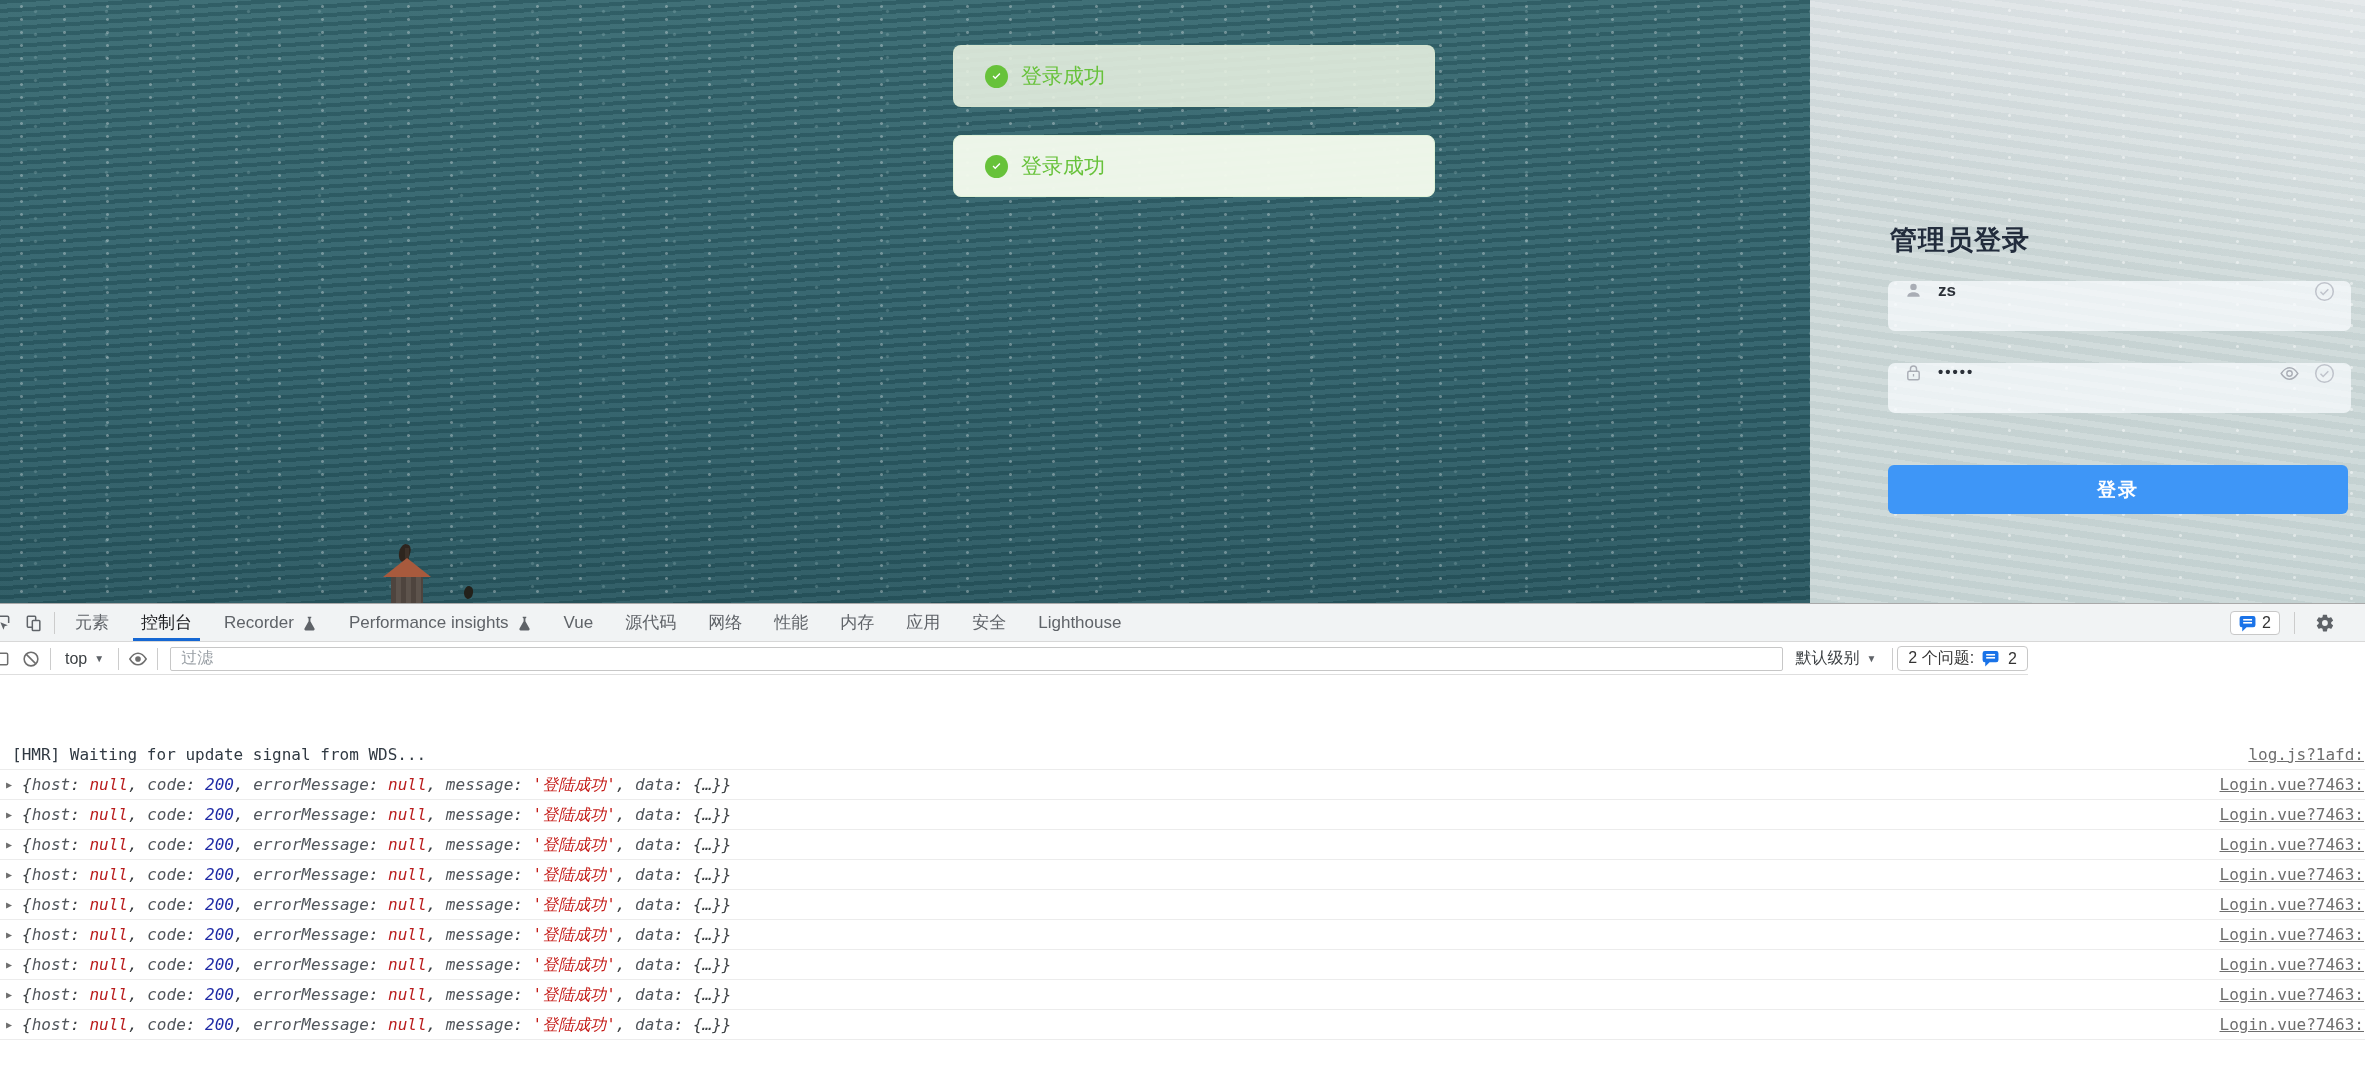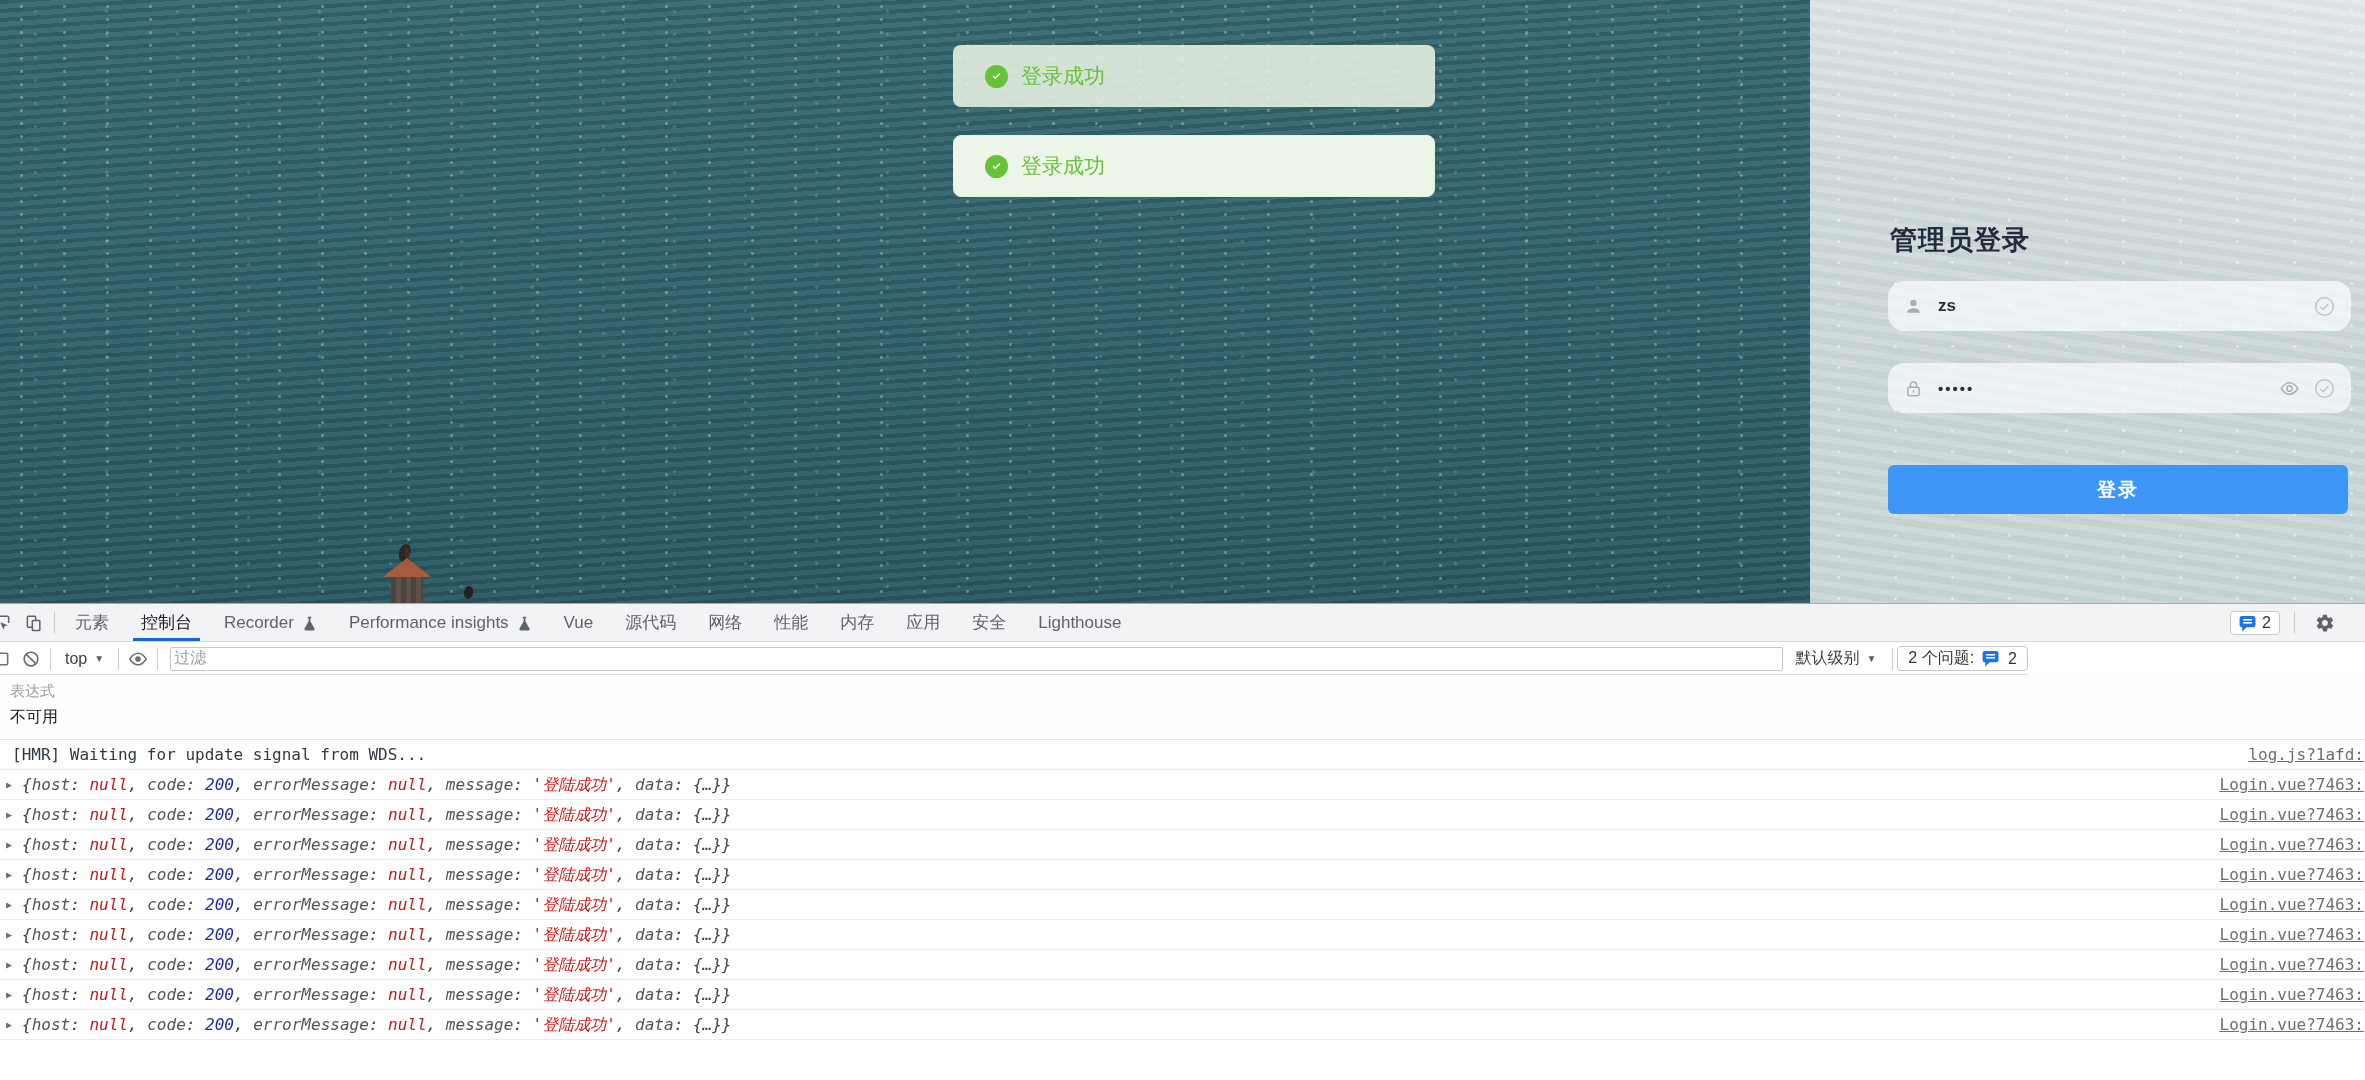--- a/index.html
+++ b/index.html
@@ -41,22 +41,22 @@
   .toast { position:absolute; left:953px; width:482px; height:62px; border-radius:8px;
     display:flex; align-items:center; padding-left:31px; }
   .toast1 { top:45px;  background:rgba(233,242,226,0.88); border:1px solid rgba(215,232,204,0.6); }
   .toast2 { top:135px; background:rgba(243,250,236,0.97); border:1px solid #e1f3d8; }
   .toast-check { width:23px; height:23px; border-radius:50%; background:#67c23a; display:flex; align-items:center; justify-content:center; flex:0 0 auto; }
   .toast-check svg { width:13px; height:13px; }
   .toast-text { margin-left:13px; color:#67c23a; font-size:21px; }
 
   
   .login-title { position:absolute; left:1890px; top:222px; font-size:27px; font-weight:bold; color:#222c3c; letter-spacing:1px; }
-  .fld { position:absolute; left:1888px; width:463px; height:50px; border-radius:16px;
-    background:rgba(250,252,255,0.72); display:flex; align-items:center; padding:0 16px; }
+  .fld { position:absolute; left:1888px; width:463px; height:50px; border-radius:7px;
+    background:rgba(250,252,255,0.72); display:flex; align-items:flex-start; padding:0 16px; }
   .fld-user { top:281px; } .fld-pass { top:363px; }
   .fld-icon { width:19px; height:19px; flex:0 0 auto; }
   .fld-text { margin-left:15px; font-size:17px; color:#2b3038; font-weight:bold; flex:1 1 auto; }
   .fld-pass .fld-text { letter-spacing:2px; font-size:15px; }
   .fld-suffix { display:flex; align-items:center; gap:14px; }
   .fld-suffix svg { width:21px; height:21px; }
   .login-btn { position:absolute; left:1888px; top:465px; width:460px; height:49px; border-radius:6px;
     background:#3e96f7; color:#fff; font-size:19px; letter-spacing:2px; border:none;
     display:flex; align-items:center; justify-content:center; cursor:pointer; font-weight:bold; }
 
@@ -78,21 +78,21 @@
   .dt-tab-right { position:absolute; right:0; top:0; height:38px; display:flex; align-items:center; padding-right:24px; gap:10px; background:#f1f3f4; }
   .issues-chip-sm { display:flex; align-items:center; gap:5px; border:1px solid #c8c8c8; border-radius:4px; background:#fff; height:24px; padding:0 8px; }
   .issues-chip-sm .cnt { font-size:16px; color:#333; }
 
   .dt-toolbar { position:absolute; left:0; top:39px; width:2028px; height:32px; background:#fff;
     border-bottom:1px solid #dedede; display:flex; align-items:center; overflow:hidden; }
   .dt-toolbar .dt-icon-btn { width:30px; }
   .ctx-select { display:flex; align-items:center; gap:7px; padding:0 10px; font-size:16px; color:#3c4043; cursor:pointer; }
   .caret { font-size:10px; color:#5f6368; }
   .filter-input { height:24px; border:1px solid #c7c7c7; border-radius:2px; background:#fff;
-    font-size:16px; color:#9aa0a6; padding:0 3px; display:flex; align-items:center; width:1945px; margin-left:8px; }
+    font-size:16px; color:#9aa0a6; padding:0 10px; display:flex; align-items:center; width:1945px; margin-left:8px; }
   .lvl-select { display:flex; align-items:center; gap:7px; padding:0 12px; font-size:16px; color:#3c4043; white-space:nowrap; cursor:pointer; }
   .issues-chip-lg { display:flex; align-items:center; gap:8px; border:1px solid #c8c8c8; border-radius:4px; background:#fff;
     height:25px; padding:0 10px; font-size:16px; color:#333; white-space:nowrap; flex:0 0 auto; }
 
   .live-expr { position:absolute; left:0; top:72px; width:2365px; height:64px; background:#fdfdfd; border-bottom:1px solid #e3e3e3; }
   .live-expr .ph  { position:absolute; left:10px; top:6px;  font-size:15px; color:#9aa0a6; font-family:"DejaVu Sans Mono", monospace; }
   .live-expr .val { position:absolute; left:10px; top:31px; font-size:16px; color:#202124; }
 
   .console-rows { position:absolute; left:0; top:136px; width:2365px; }
   .console-row { position:relative; height:30px; line-height:30px; border-bottom:1px solid #ececec;
@@ -295,24 +295,20 @@
         <span>2 个问题:</span>
         <svg width="18" height="17" viewBox="0 0 19 18">
           <path d="M3 1h12a2.4 2.4 0 0 1 2.4 2.4v7.2A2.4 2.4 0 0 1 15 13H8l-4.6 4.4V13H3A2.4 2.4 0 0 1 .6 10.6V3.4A2.4 2.4 0 0 1 3 1z" fill="#1a73e8"></path>
           <rect x="4.4" y="4.2" width="9.4" height="1.7" fill="#fff"></rect>
           <rect x="4.4" y="7.4" width="9.4" height="1.7" fill="#fff"></rect>
         </svg>
         <span>2</span>
       </span>
     </div>
 
-    <div class="live-expr">
-      <span class="ph">表达式</span>
-      <span class="val">不可用</span>
-    </div>
 
     <div class="console-rows">
       <div class="console-row">
         <span class="msg">[HMR] Waiting for update signal from WDS...</span>
         <span class="src-link">log.js?1afd:</span>
       </div>
 
     <div class="console-row">
           <span class="twisty">▶</span>
           <span class="obj-msg"><span class="tok-p">{</span><span class="tok-k">host</span><span class="tok-p">: </span><span class="tok-n">null</span><span class="tok-p">, </span><span class="tok-k">code</span><span class="tok-p">: </span><span class="tok-num">200</span><span class="tok-p">, </span><span class="tok-k">errorMessage</span><span class="tok-p">: </span><span class="tok-n">null</span><span class="tok-p">, </span><span class="tok-k">message</span><span class="tok-p">: </span><span class="tok-s">'登陆成功'</span><span class="tok-p">, </span><span class="tok-k">data</span><span class="tok-p">: </span><span class="tok-p">{…}</span><span class="tok-p">}</span></span>

